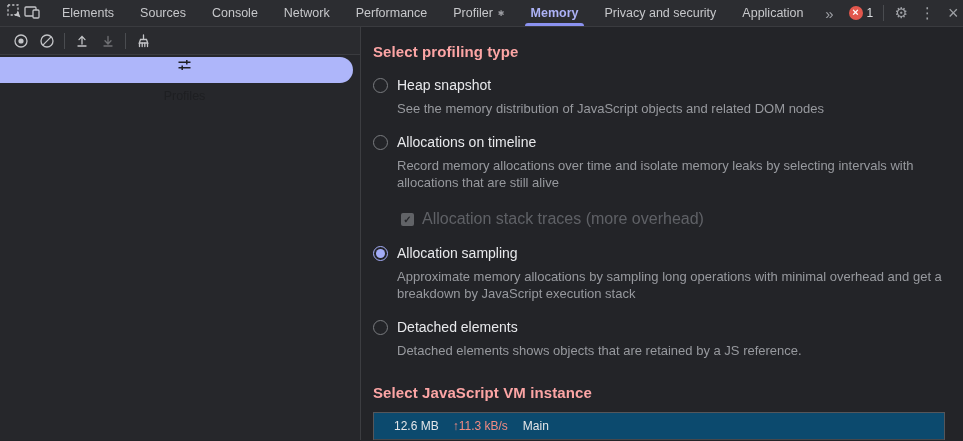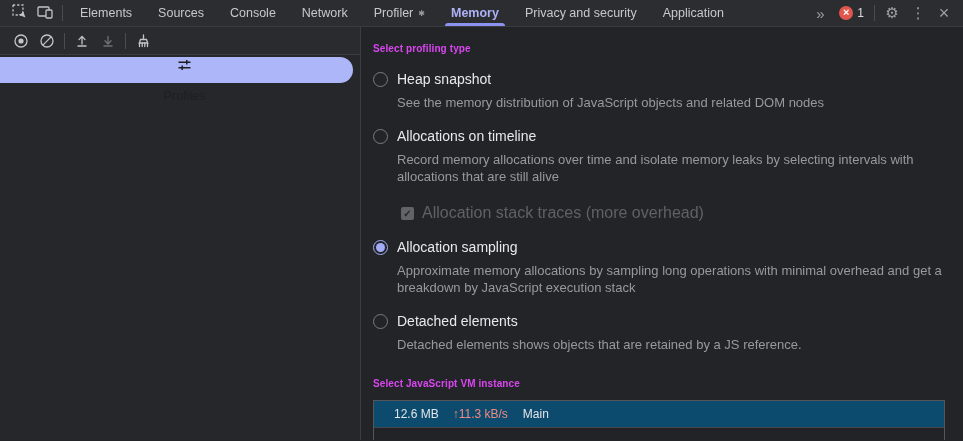--- a/index.html
+++ b/index.html
@@ -55,21 +55,21 @@
   .st-btn.disabled { opacity:.45; cursor:default; }
 
   .profiles-pill {
     margin-top:2px; height:26px; width:353px; background:#aeb6fa; color:#1e1f22;
     border-radius:0 100px 100px 0; display:flex; align-items:center;
     padding-left:16px; gap:13px; cursor:pointer; font-size:12.5px;flex-direction:column;
   }
 
   
   .content { flex:1; padding:16px 0 0 12px; background:#232428; overflow:hidden; }
-  .h-main { font-size:10px; font-weight:700; color:#d946ef; letter-spacing:.1px; }
+  .h-main { font-size:15px; font-weight:700; color:#fca5a5; letter-spacing:.1px; }
   .opt { display:flex; align-items:center; gap:9px; margin-top:17px; cursor:pointer; }
   .radio {
     width:15px; height:15px; border-radius:50%; border:1.5px solid #797b7f; flex:0 0 auto;
     display:flex; align-items:center; justify-content:center; background:transparent;
   }
   .radio.on { border-color:#a3acf7; }
   .radio.on::after { content:""; width:9px; height:9px; border-radius:50%; background:#a3acf7; }
   .opt-label { font-size:14px; font-weight:500; color:#e8e9ec; }
   .desc {
     margin:7px 0 0 24px; color:#97999e; font-size:13px; line-height:17px;
@@ -129,20 +129,23 @@
     <div class="tab">
         <span>Sources</span>
       </div>
     <div class="tab">
         <span>Console</span>
       </div>
     <div class="tab">
         <span>Network</span>
       </div>
     <div class="tab">
+        <span>Performance</span>
+      </div>
+    <div class="tab">
       <span>Profiler</span>
       <span class="experiment-mark">✱</span>
     </div>
     <div class="tab sel">
         <span>Memory</span>
       </div>
     <div class="tab">
         <span>Privacy and security</span>
       </div>
     <div class="tab">

